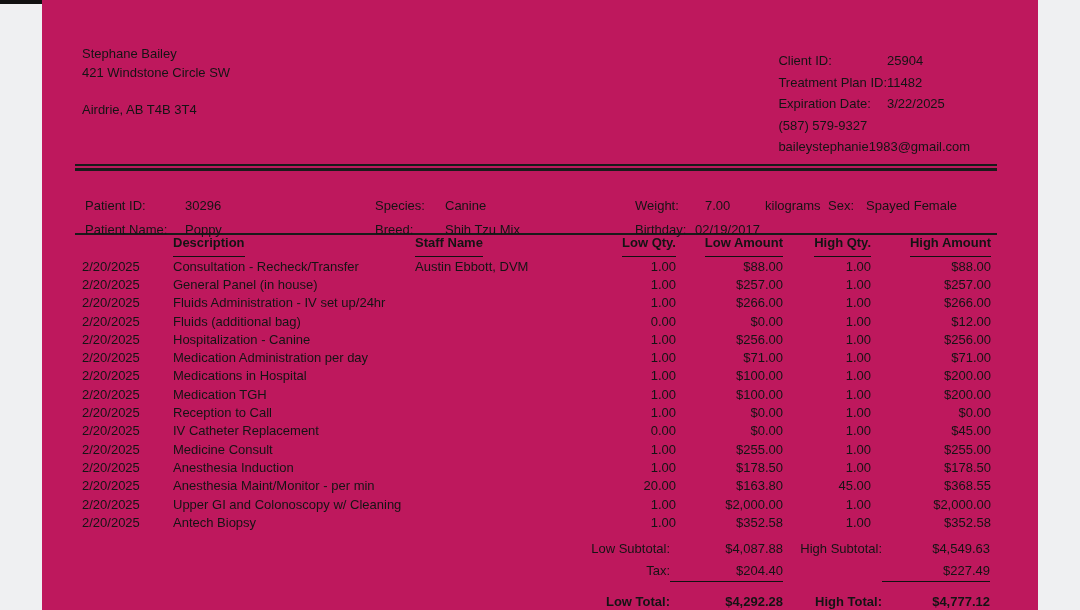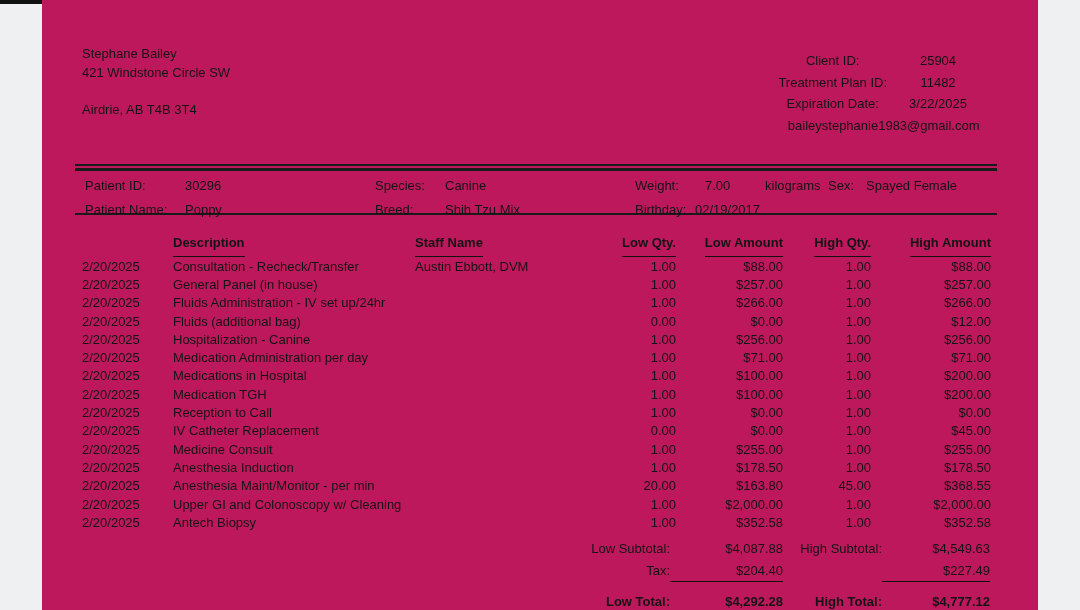--- a/index.html
+++ b/index.html
@@ -25,34 +25,34 @@
   .client-block {
     position: absolute; left: 40px; top: 45px;
     line-height: 18.5px;
   }
   .client-block .blank { height: 18.5px; }
   .plan-meta {
     position: absolute; right: 49px; top: 50px;
     display: grid;
     grid-template-columns: auto 102px;
     line-height: 21.6px;
-    text-align: center;
+    text-align: left;
   }
   .plan-meta .meta-label { grid-column: 1; }
   .plan-meta .meta-value { grid-column: 2; }
   .plan-meta .meta-span { grid-column: 1 / 3; }
   
   .patient-bar {
     position: absolute; left: 33px; top: 164px;
     width: 922px;
   }
   .pb-line1 { height: 1.5px; background: #1a1a1a; }
   .pb-gap   { height: 2.5px; }
   .pb-line2 { height: 2.5px; background: #1a1a1a; }
-  .pb-body  { position: relative; height: 44px; border-bottom: 2.5px solid #1a1a1a; }
+  .pb-body  { position: relative; height: 44px; border-bottom: 2.5px solid #1a1a1a; margin-top: 20px; }
   .pb-body span { position: absolute; white-space: nowrap; line-height: 19px; }
   .pb-r1 { top: 5px; }
   .pb-r2 { top: 29px; }
   
   table.items {
     position: absolute; left: 40px; top: 231px;
     width: 909px;
     border-collapse: collapse;
     table-layout: fixed;
     font-size: 13px;
@@ -96,20 +96,21 @@
     <div>Airdrie, AB T4B 3T4</div>
   </div>
 
   <div class="plan-meta">
     <span class="meta-label">Client ID:</span>
     <span class="meta-value">25904</span>
     <span class="meta-label">Treatment Plan ID:</span>
     <span class="meta-value">11482</span>
     <span class="meta-label">Expiration Date:</span>
     <span class="meta-value">3/22/2025</span>
+    <span class="meta-span">(587) 579-9327</span>
     <span class="meta-span">baileystephanie1983@gmail.com</span>
   </div>
 
   <div class="patient-bar">
     <div class="pb-line1"></div>
     <div class="pb-gap"></div>
     <div class="pb-line2"></div>
     <div class="pb-body">
       <span class="pb-r1" style="left:10px">Patient ID:</span>
       <span class="pb-r1" style="left:110px">30296</span>

